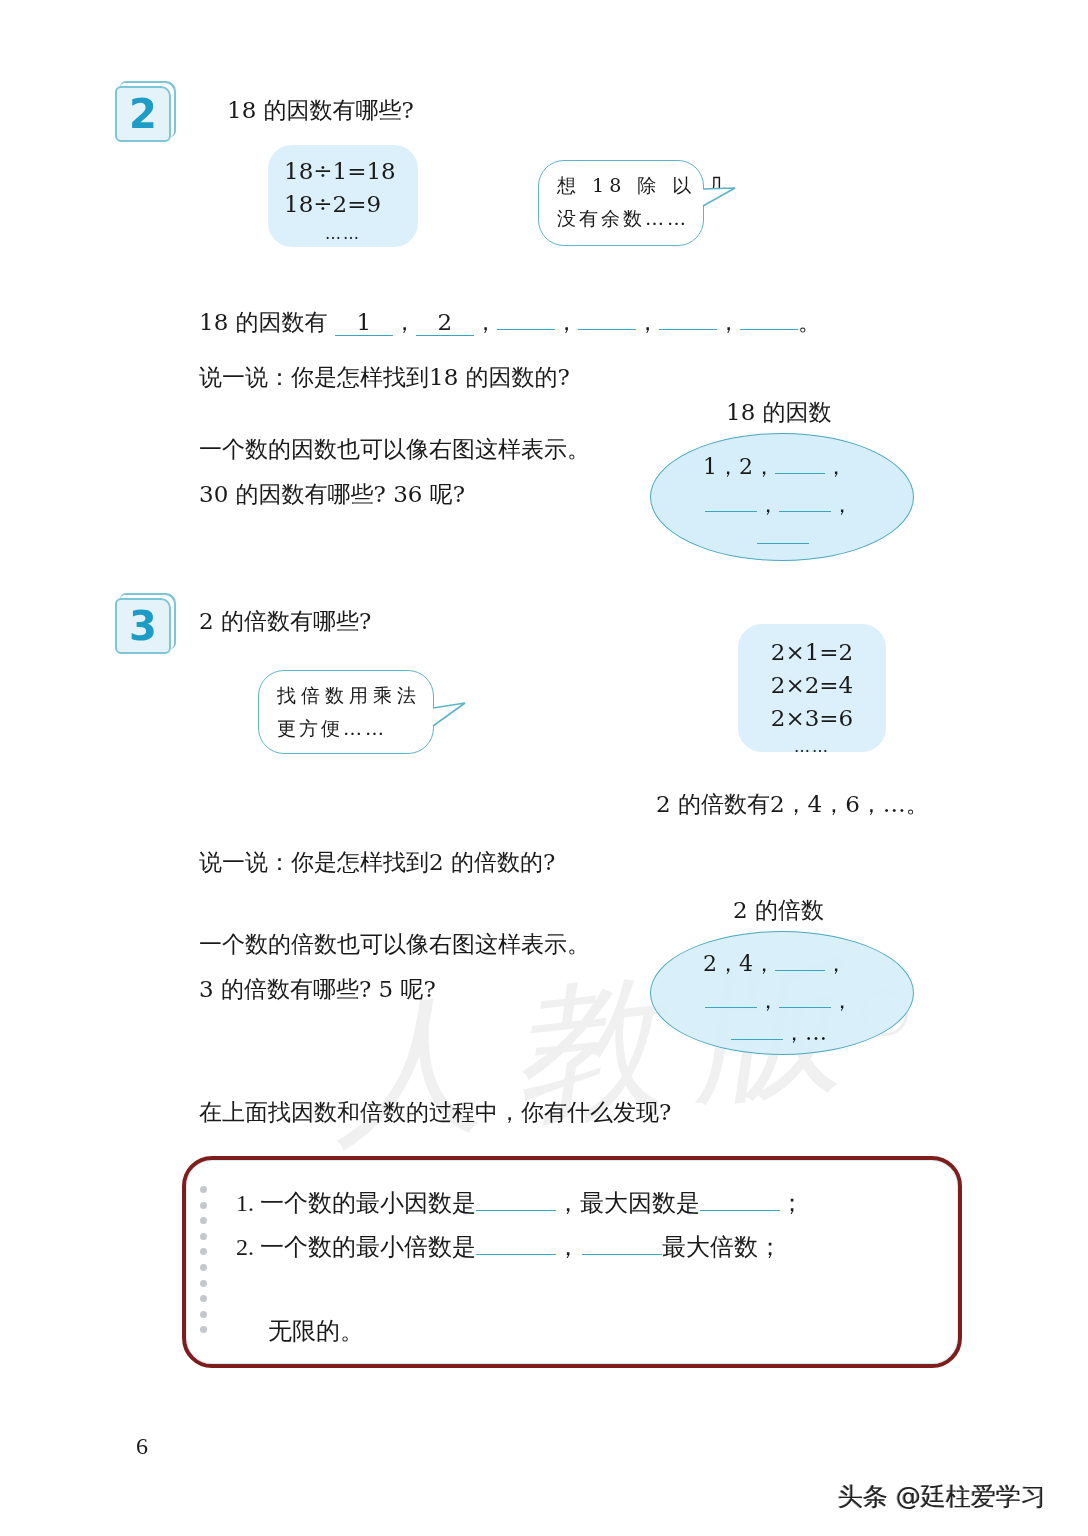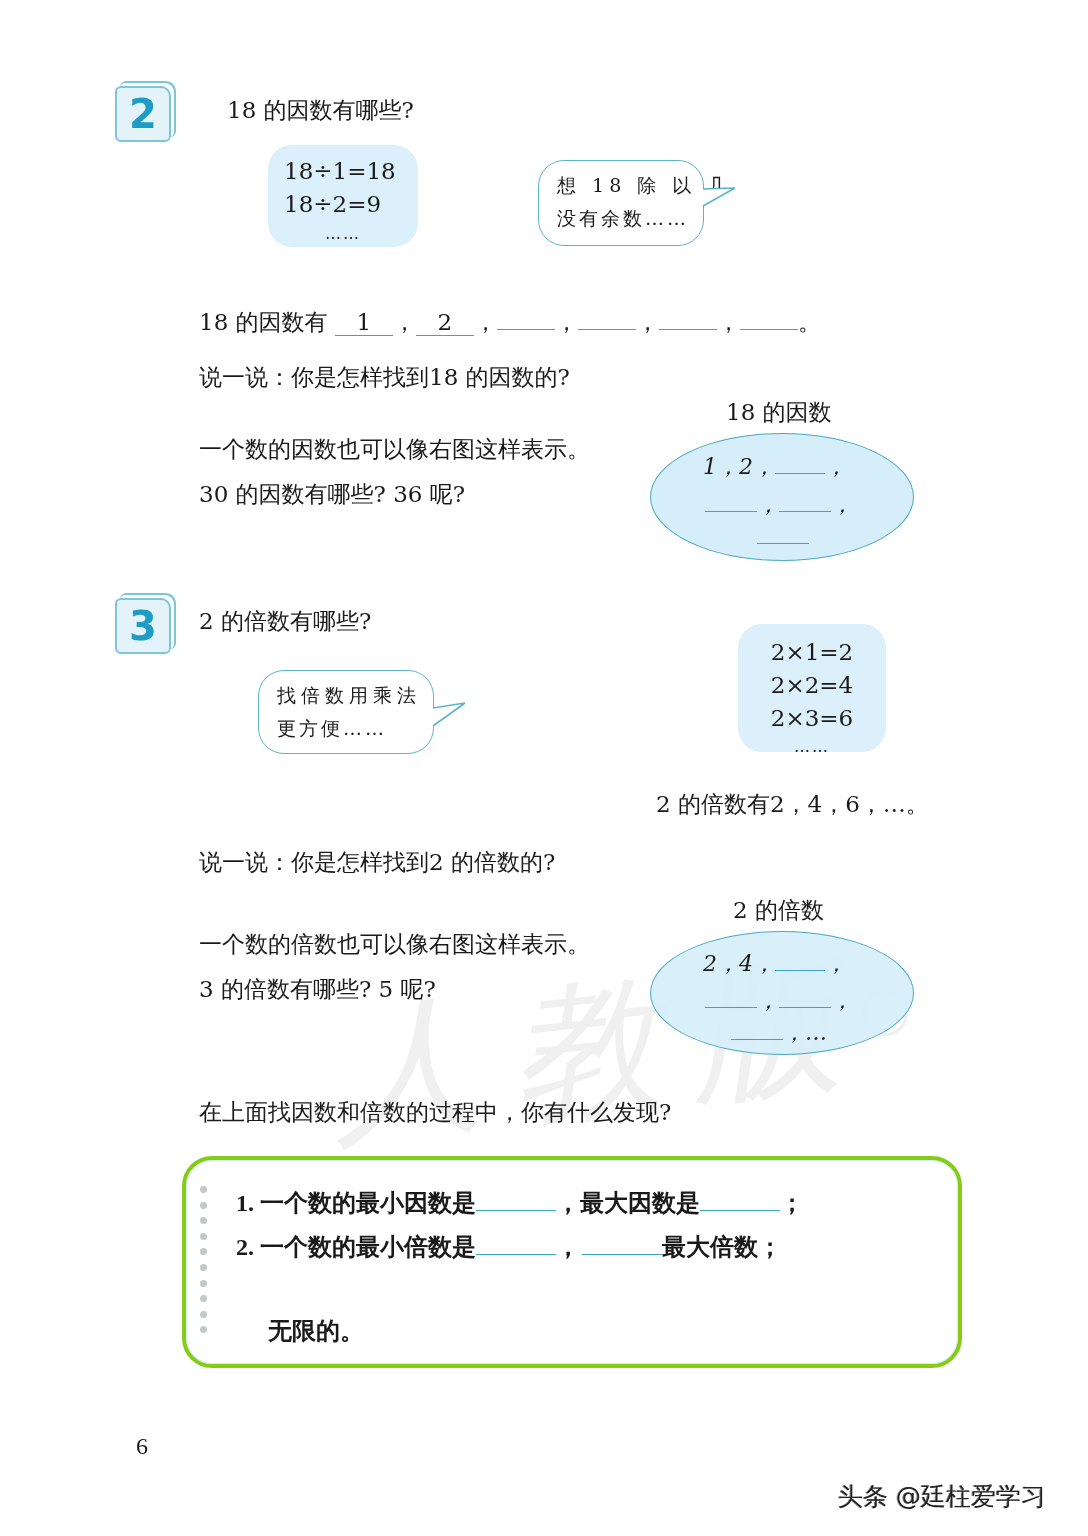--- a/index.html
+++ b/index.html
@@ -39,27 +39,26 @@
   
   .blank {
     display: inline-block; border-bottom: 1.6px solid #3aa7c0; text-align: center; height: 26px; line-height: 26px;
     vertical-align: baseline;
   }
 
   
   .ellipse {
     background: #d6eef9; border: 1.6px solid #4aa9c0; border-radius: 50%; box-sizing: border-box;
   }
-  .ell-row { position: absolute; font-size: 22px; line-height: 28px; white-space: nowrap; font-style: italic; }
+  .ell-row { position: absolute; font-size: 22px; line-height: 28px; white-space: nowrap; }
 
   
   .summary {
-    border: 4px solid #84cc16; border-radius: 30px; background: #fff; box-sizing: border-box;
+    border: 4px solid #7f1d1d; border-radius: 30px; background: #fff; box-sizing: border-box;
     box-shadow: inset 0 0 0 1px #d4eef6;
-    font-weight: bold;
   }
   .holes { position: absolute; left: 14px; top: 26px; }
   .hole { width: 7px; height: 7px; border-radius: 50%; background: #c4c8cc; margin-bottom: 8.6px; }
   .sum-line { position: absolute; font-family: "Liberation Serif", "DejaVu Serif", serif; font-size: 24px; line-height: 30px; white-space: nowrap; }
 
   .watermark {
     position: absolute; font-family: "DejaVu Serif", serif; font-size: 150px; color: #f0f0f0; font-style: italic;
     letter-spacing: 30px; transform: rotate(-6deg); z-index: 0;
   }
   .footer-mark {

